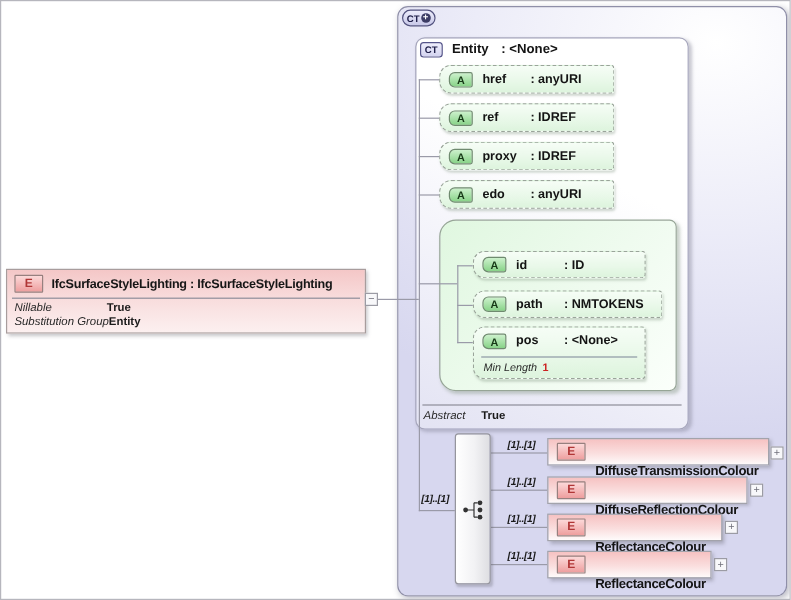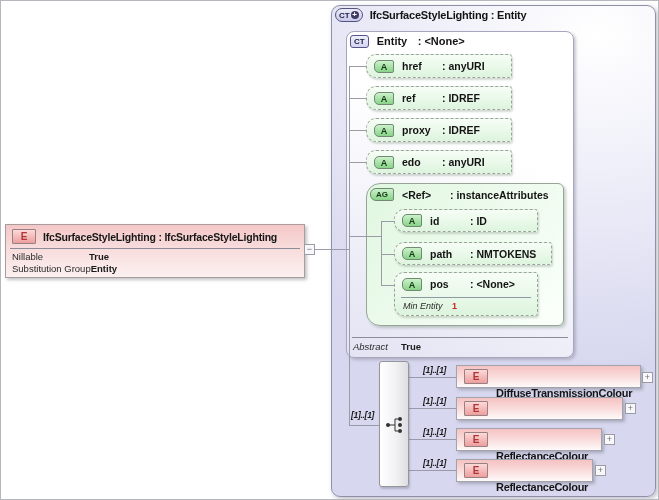--- a/index.html
+++ b/index.html
@@ -18,21 +18,21 @@
   }
   .elem-head{display:flex;align-items:center;height:23px;padding-left:6px;white-space:nowrap;}
   .e-icon{
     width:24px;height:15px;flex:0 0 24px;border:1px solid #97807f;border-radius:1px;
     background:linear-gradient(to bottom,#fcd9d9,#ee9e9e);
     color:#b03636;font-weight:700;font-size:10px;line-height:14px;text-align:center;box-sizing:border-box;
   }
   .elem-title{margin-left:7px;font-weight:700;font-size:10.5px;letter-spacing:-.2px;color:#161616;text-align:center;}
   .hsep{border-top:1px solid #8d8d99;margin:0 4px;}
   .prop-row{display:flex;padding-left:6px;font-size:9.5px;line-height:12px;white-space:nowrap;}
-  .prop-label{color:#2a2a2a;flex:0 0 77px;}
+  .prop-label{font-style:italic;color:#2a2a2a;flex:0 0 77px;}
   .prop-value{font-weight:700;color:#1a1a1a;}
   
   .toggle{
     position:absolute;width:11px;height:11px;box-sizing:border-box;
     border:1px solid #9b9ba4;background:#f8f8fa;color:#6f6f7a;
     font-size:9px;line-height:9px;text-align:center;font-weight:400;
   }
   
   .panel{
     position:absolute;border:1px solid #8f8fa8;border-radius:9px;box-sizing:border-box;
@@ -124,36 +124,30 @@
 
 <div id="canvas">
 
   <div class="panel" style="left:330px;top:4px;width:325px;height:492px;"></div>
 
   <div class="panel-head" style="left:334px;top:6px;">
     <span class="ct-pill">
         <span>CT</span>
         <span class="plus-circle">+</span>
       </span>
-    <span class="panel-title">IfcSurfaceStyleLighting : Entity</span>
   </div>
 
   <div class="ct-box" style="left:345px;top:30px;width:228px;height:327px;"></div>
   <div class="ct-head" style="left:349px;top:32px;">
     <span class="ct-small">CT</span>
     <span class="ct-name">Entity</span>
     <span class="ct-type">: &lt;None&gt;</span>
   </div>
 
   <div class="ag-box" style="left:365px;top:182px;width:198px;height:143px;"></div>
-  <div class="ag-head" style="left:369px;top:186px;">
-    <span class="ag-icon">AG</span>
-    <span class="ag-name">&lt;Ref&gt;</span>
-    <span class="a-type">: instanceAttributes</span>
-  </div>
 
   <div class="line" style="left:314px;top:248px;width:34px;height:1px;"></div>
   <div class="line" style="left:348px;top:65px;width:1px;height:360px;"></div>
   <div class="line" style="left:348px;top:65px;width:17px;height:1px;"></div>
   <div class="line" style="left:348px;top:97px;width:17px;height:1px;"></div>
   <div class="line" style="left:348px;top:129px;width:17px;height:1px;"></div>
   <div class="line" style="left:348px;top:161px;width:17px;height:1px;"></div>
   <div class="line" style="left:348px;top:235px;width:32px;height:1px;"></div>
   <div class="line" style="left:380px;top:220px;width:1px;height:65px;"></div>
   <div class="line" style="left:380px;top:220px;width:13px;height:1px;"></div>
@@ -197,21 +191,21 @@
     <span class="a-type">: NMTOKENS</span>
   </div>
   <div class="attr-tag" style="left:393px;top:271px;width:144px;height:44px;display:block;padding-left:0;">
     <div class="attr-inner">
       <span class="a-icon">A</span>
       <span class="a-name">pos</span>
       <span class="a-type">: &lt;None&gt;</span>
     </div>
     <div class="facet-sep"></div>
     <div class="facet-row">
-      <span class="facet-label">Min Entity</span>
+      <span class="facet-label">Min Length</span>
       <span class="facet-value">1</span>
     </div>
   </div>
 
   <div class="line" style="left:351px;top:336px;width:216px;height:1px;background:#8d8d99;"></div>
   <div class="foot-label" style="left:352px;top:340px;">Abstract</div>
   <div class="foot-value" style="left:400px;top:340px;">True</div>
 
   <div class="card-label" style="left:350px;top:409px;">[1]..[1]</div>
   <div class="seq-bar" style="left:378px;top:360px;width:30px;height:126px;">
@@ -230,20 +224,21 @@
   <div class="card-label" style="left:422px;top:364px;">[1]..[1]</div>
   <div class="child-box" style="left:455px;top:364px;width:185px;height:23px;">
     <span class="e-icon">E</span>
     <span class="child-name">DiffuseTransmissionColour</span>
   </div>
   <div class="toggle" style="left:641px;top:371px;">+</div>
 
   <div class="card-label" style="left:422px;top:395px;">[1]..[1]</div>
   <div class="child-box" style="left:455px;top:396px;width:167px;height:23px;">
     <span class="e-icon">E</span>
+    <span class="child-name">DiffuseReflectionColour</span>
   </div>
   <div class="toggle" style="left:624px;top:402px;">+</div>
 
   <div class="card-label" style="left:422px;top:426px;">[1]..[1]</div>
   <div class="child-box" style="left:455px;top:427px;width:146px;height:23px;">
     <span class="e-icon">E</span>
     <span class="child-name">ReflectanceColour</span>
   </div>
   <div class="toggle" style="left:603px;top:433px;">+</div>
 

